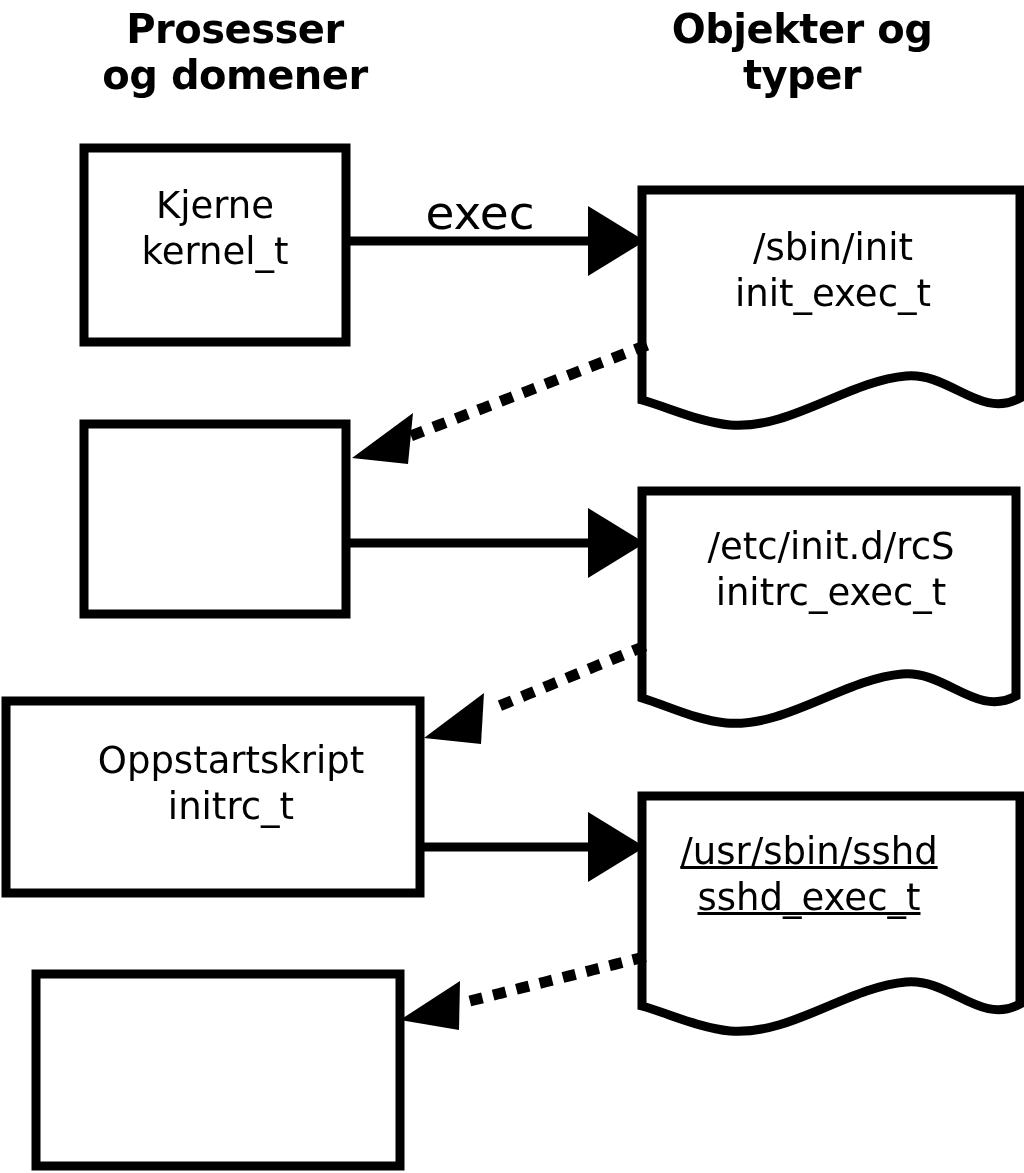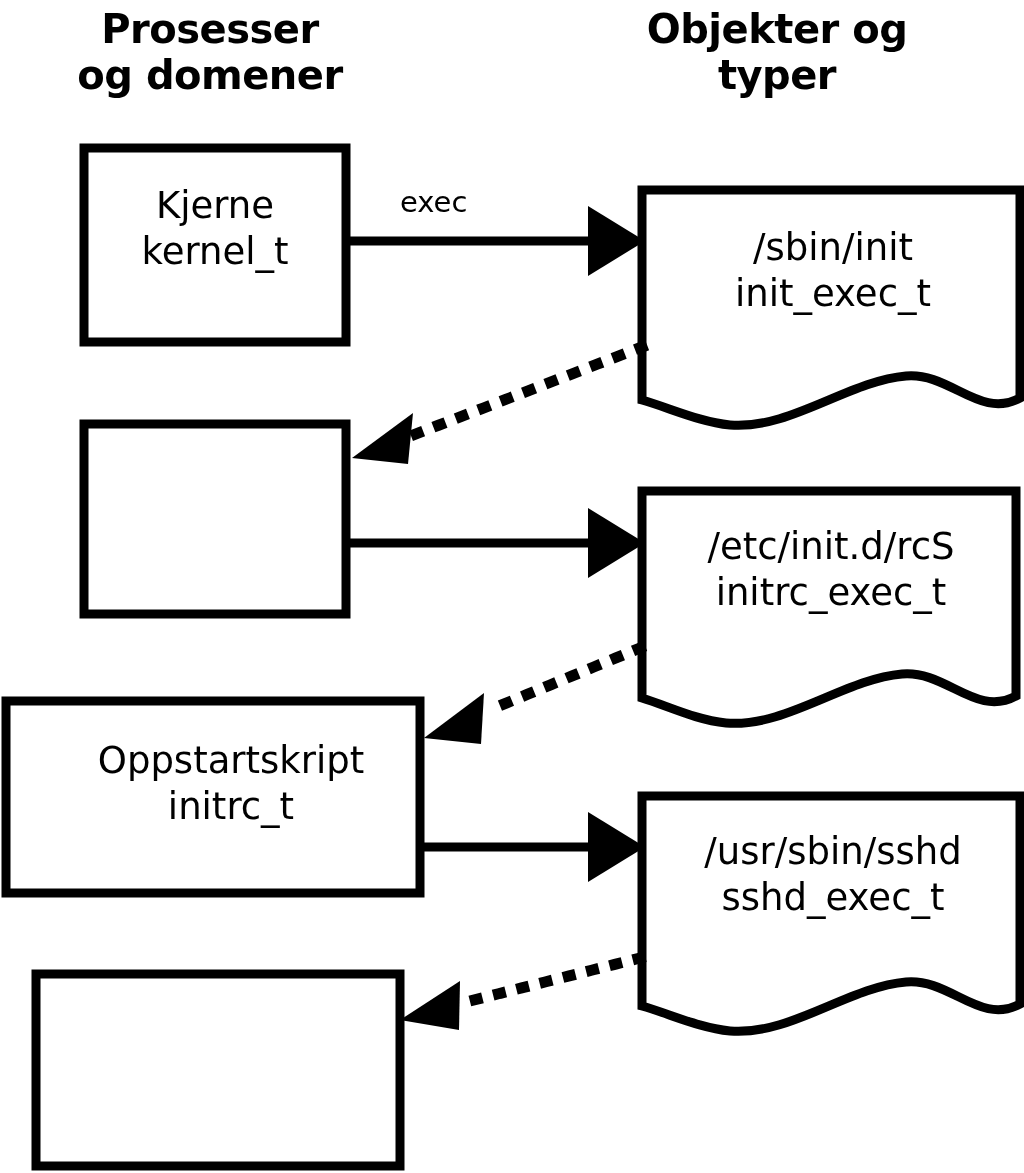--- a/index.html
+++ b/index.html
@@ -26,36 +26,38 @@
   }
   .col-header {
     position: absolute;
     text-align: center;
     font-weight: bold;
     font-size: 40px;
     line-height: 1.15;
     color: #000000;
     white-space: pre-line;
     letter-spacing: -0.5px;
+    margin-left: 25px;
   }
   #header-left  { left: 0px;   top: 6px; width: 420px; }
   #header-right { left: 567px; top: 6px; width: 420px; }
 
   .node-label {
     position: absolute;
     text-align: center;
     font-size: 37px;
     line-height: 1.25;
     color: #000000;
     white-space: pre-line;
     pointer-events: none;
   }
   .edge-label {
     position: absolute;
-    font-size: 29px;
+    text-align: center;
+    font-size: 47px;
     color: #000000;
     white-space: pre-line;
   }
 </style>
 </head>
 <body>
 
 <div id="canvas">
 
   <div class="col-header" id="header-left">Prosesser
@@ -126,18 +128,18 @@
   <div class="node-label" style="left:24px; top:738px; width:414px;">Oppstartskript
 initrc_t</div>
 
 
   <div class="node-label" style="left:648px; top:225px; width:370px;">/sbin/init
 init_exec_t</div>
 
   <div class="node-label" style="left:648px; top:524px; width:366px;">/etc/init.d/rcS
 initrc_exec_t</div>
 
-  <div class="node-label" style="left:648px; top:829px; width:370px;">/usr/sbin/sshd
+  <div class="node-label" style="left:624px; top:829px; width:370px;text-decoration:underline;">/usr/sbin/sshd
 sshd_exec_t</div>
 
   <div class="edge-label" style="left:400px; top:185px; width:160px;">exec</div>
 
 </div>
 
 </body></html>

